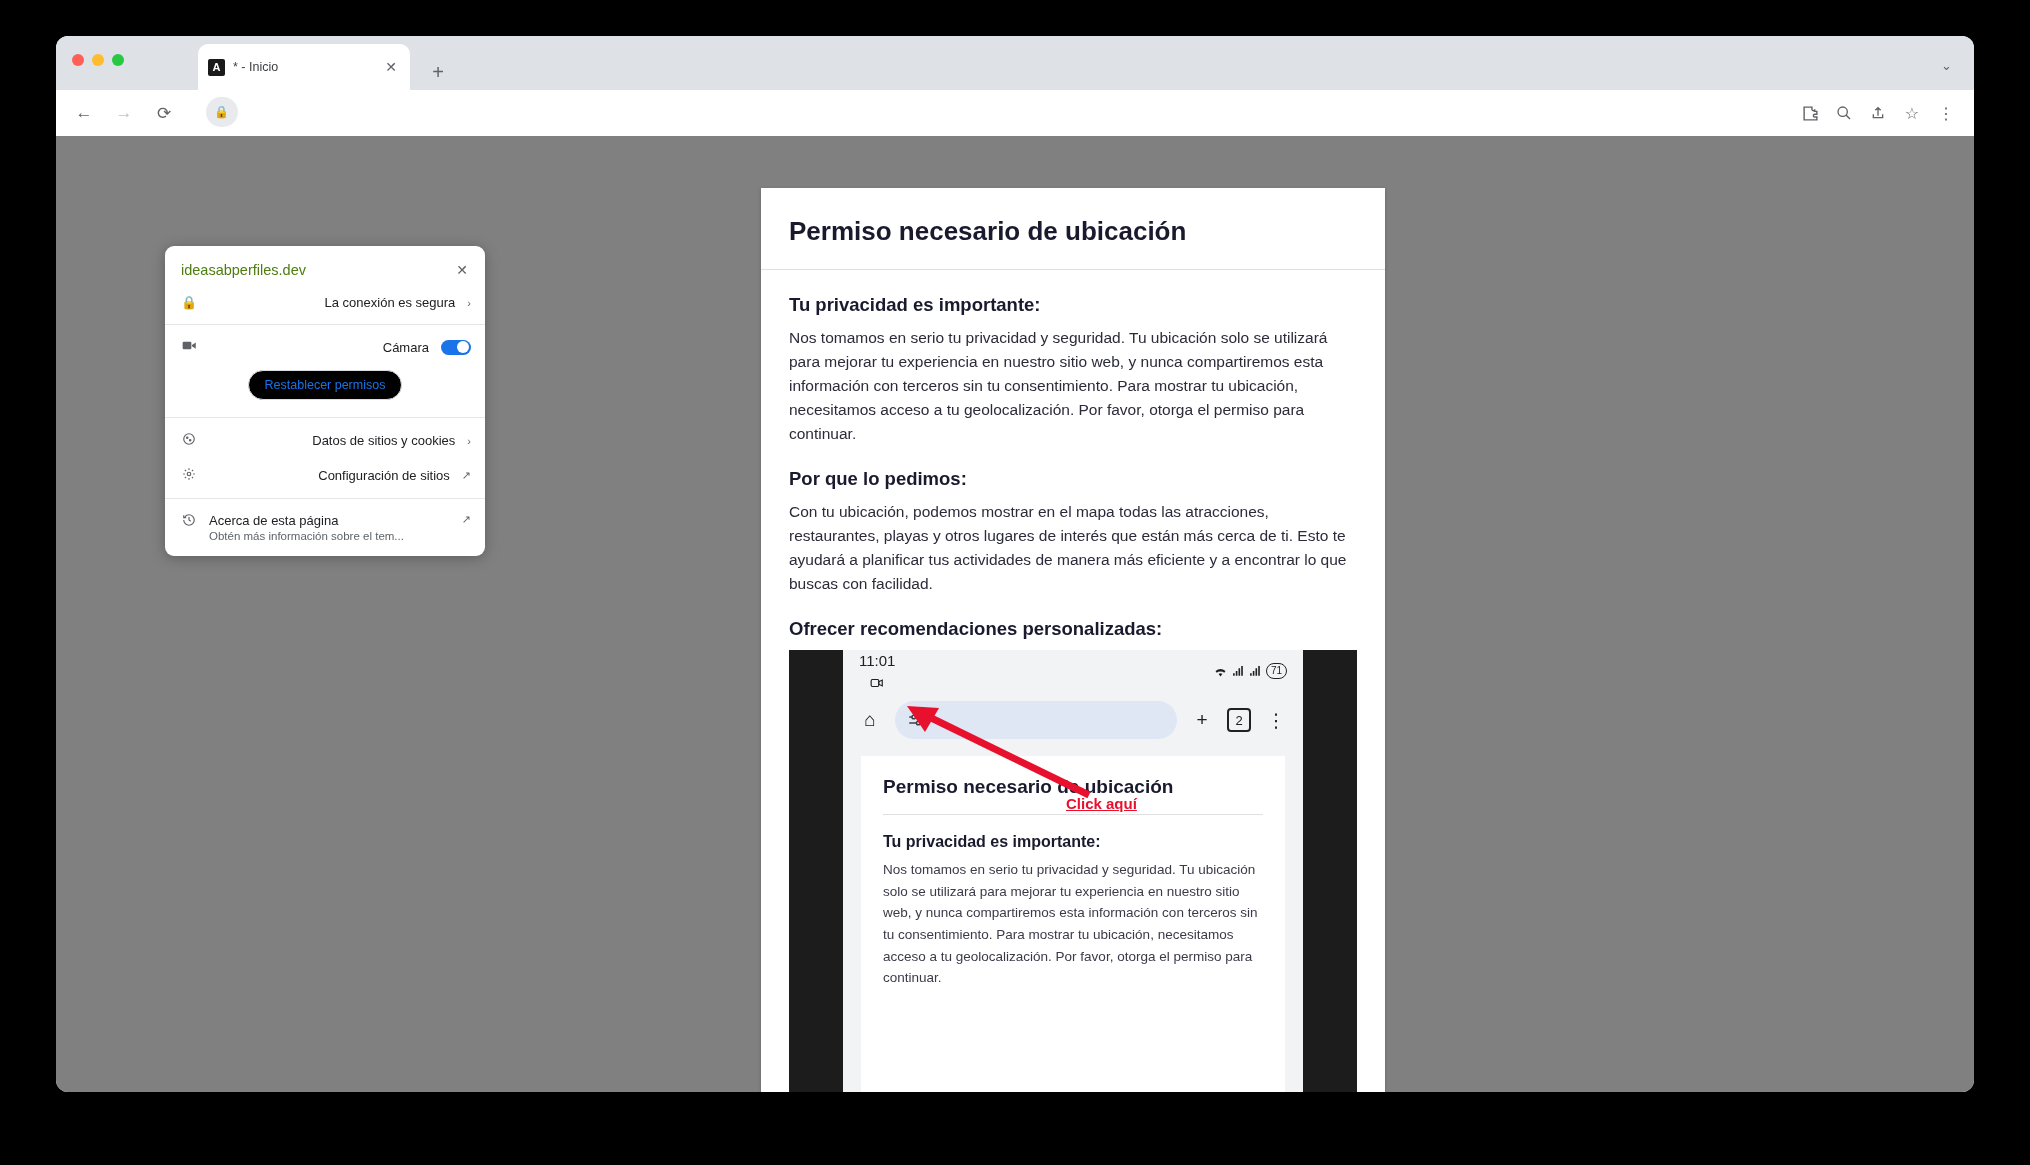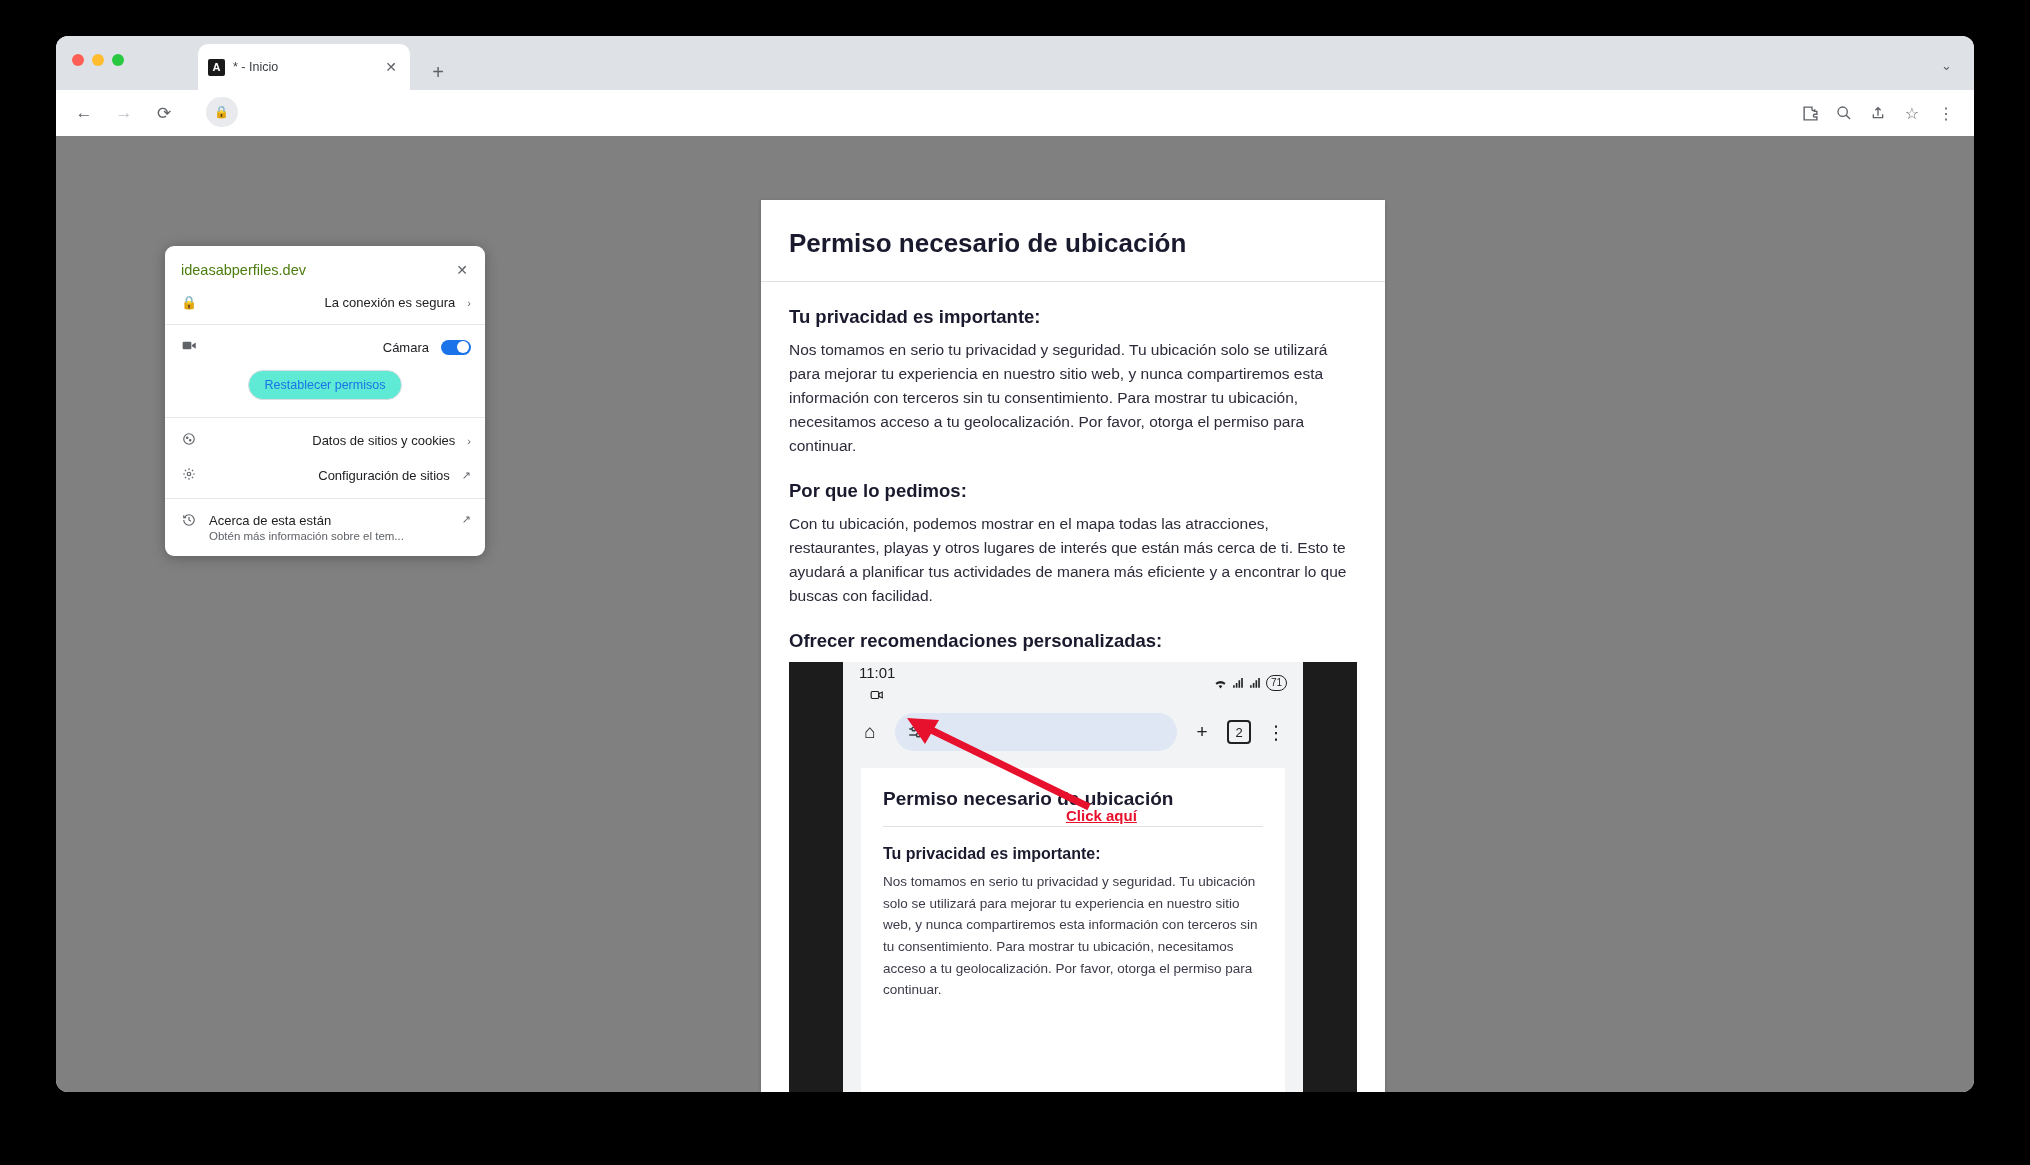--- a/index.html
+++ b/index.html
@@ -133,21 +133,21 @@
     position: absolute;
     left: 0; top: 100px;
     width: 1918px; height: 956px;
     background: #808080;
     overflow: hidden;
   }
 
   
   #content-card {
     position: absolute;
-    left: 705px; top: 64px;
+    left: 705px; top: 52px;
     width: 624px;
     min-height: 910px;
     background: #fff;
     box-shadow: 0 1px 4px rgba(0,0,0,0.2);
   }
   #card-header {
     padding: 28px 28px 22px 28px;
     border-bottom: 1px solid #e0e0e0;
   }
   #card-title {
@@ -317,21 +317,21 @@
     background: #fff;
   }
   .toggle.on .knob { left: 16px; }
   #reset-row { display: flex; justify-content: center; padding: 6px 0 12px 0; }
   #reset-permissions {
     border: 1px solid #dadce0;
     border-radius: 15px;
     color: #1a73e8;
     font-size: 12.5px;
     padding: 7px 16px;
-    background: #5eead4;
+    background: #000000;
   }
   .sub-label { font-size: 11.5px; color: #5f6368; margin-top: 2px; }
   .bub-row.stacked { align-items: flex-start; padding-bottom: 14px; }
   .bub-row.stacked .label-wrap { flex: 1 1 auto; }
 </style>
 </head>
 <body>
 
 <div id="browser-window">
 
@@ -518,21 +518,21 @@
       <div class="divider"></div>
 
       <div class="bub-row stacked">
         <span class="bub-ico">
           <svg width="14" height="14" viewBox="0 0 24 24" fill="none" stroke="#5f6368" stroke-width="2">
             <path d="M3 12a9 9 0 109-9 9 9 0 00-7 3.5M3 4v4h4"></path>
               <path d="M12 7v5l3 2"></path>
           </svg>
         </span>
         <span class="label-wrap">
-          <span class="label">Acerca de esta están</span>
+          <span class="label">Acerca de esta página</span>
           <div class="sub-label">Obtén más información sobre el tem...</div>
         </span>
         <span class="ext">↗</span>
       </div>
     </div>
 
   </div>
 </div>
 
 </body></html>

